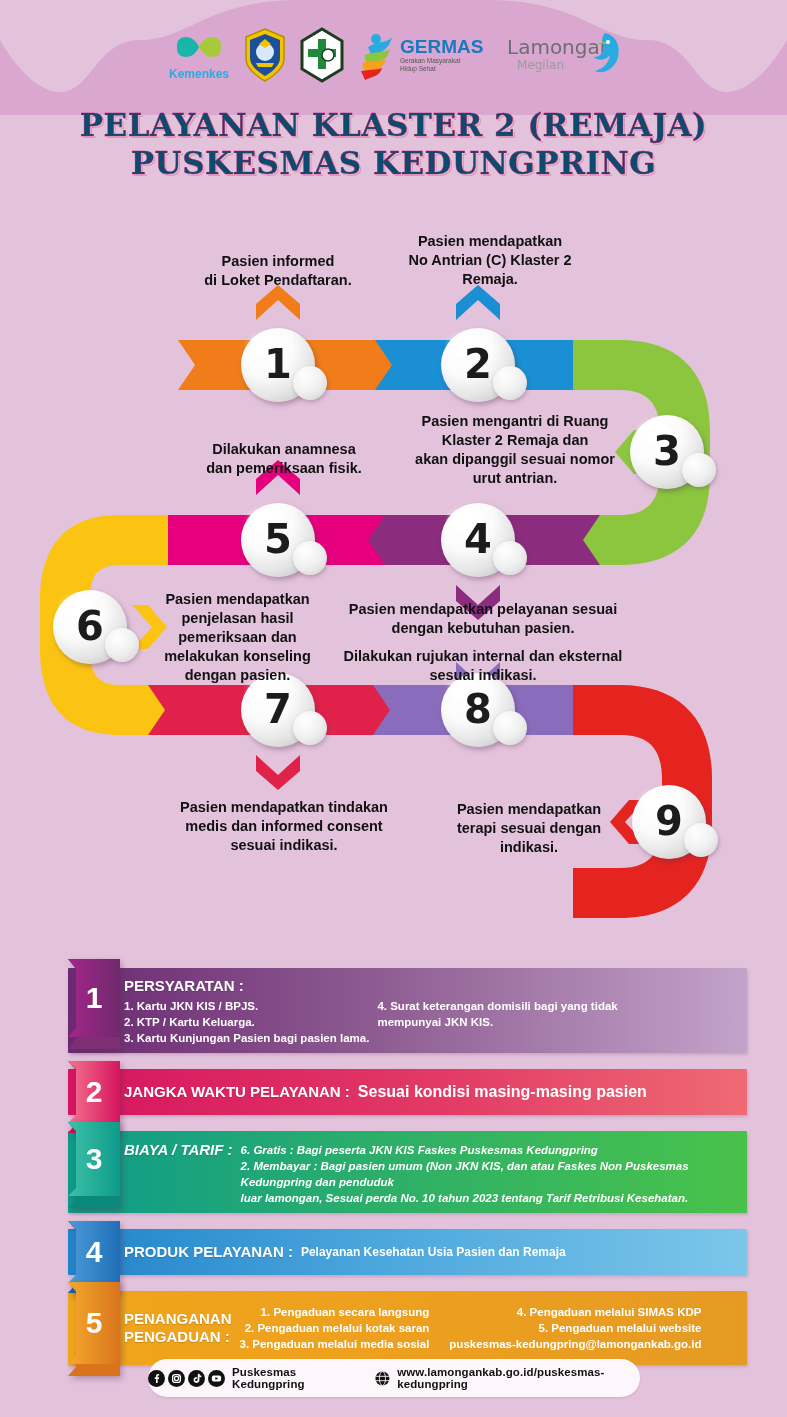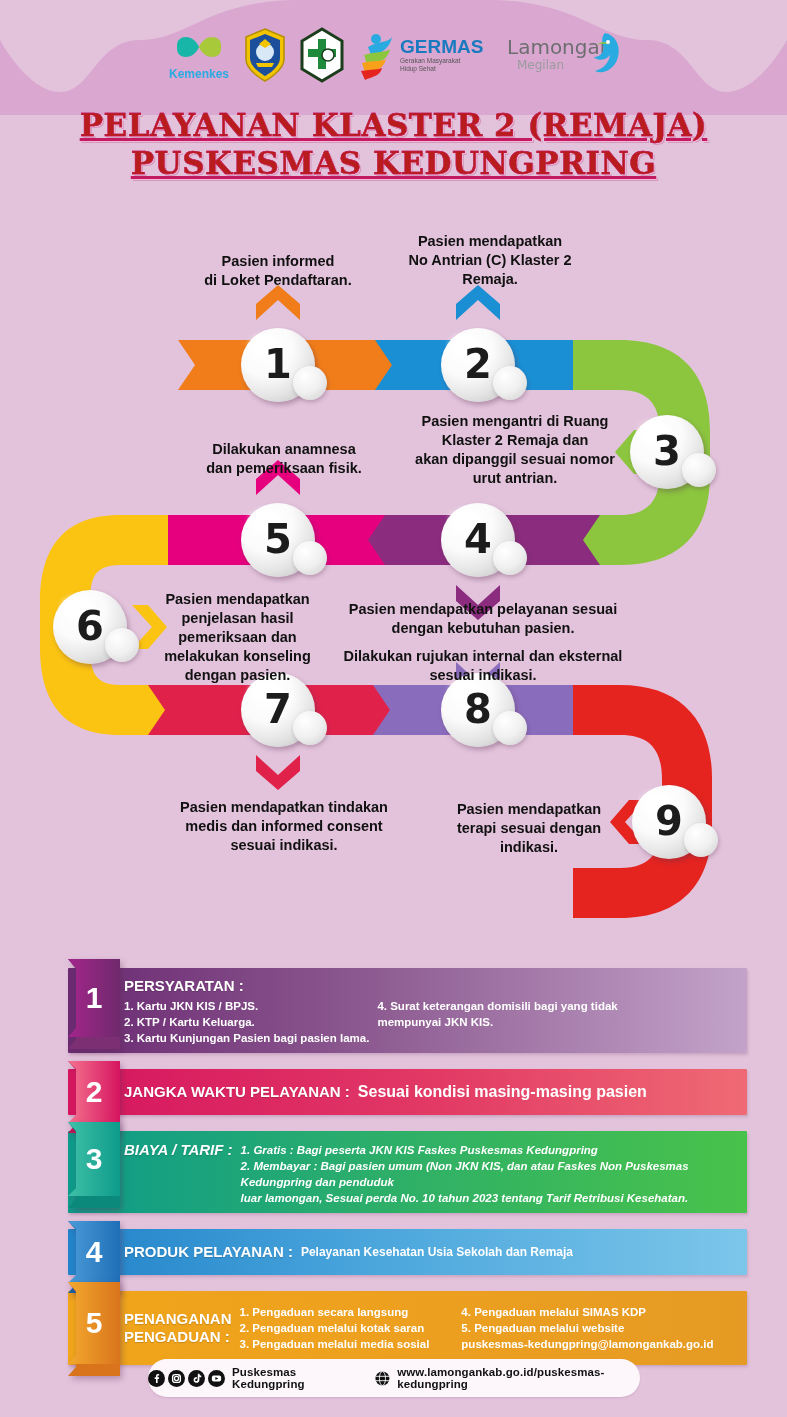--- a/index.html
+++ b/index.html
@@ -17,23 +17,22 @@
   
   .logos{position:absolute;left:0;top:24px;width:787px;height:62px;z-index:5;
          display:flex;align-items:center;justify-content:center;gap:9px;}
   .logo{display:block;}
 
   
   .title{position:absolute;left:0;top:106px;width:787px;z-index:5;text-align:center;}
   .title .line{
     font-family:"DejaVu Serif","Liberation Serif",serif;
     font-weight:bold;font-size:31px;letter-spacing:0.5px;line-height:38px;
-    color:#b91c1c;
+    color:#0c4a6e;
     text-shadow:1px 1px 0 #f2b8d4, 2px 2px 0 rgba(160,30,90,.25);
-    text-decoration:underline;
     -webkit-text-stroke:0.4px #c41a62;
   }
 
   
   .flow{position:absolute;left:0;top:200px;width:787px;height:760px;z-index:4;}
   .flowsvg{position:absolute;left:0;top:0;}
 
   .ballnum{
     position:absolute;width:74px;height:74px;z-index:8;
   }
@@ -315,21 +314,21 @@
           </defs>
       </svg>
       <div class="bnum" style="position:absolute;left:68px;top:-8px;width:52px;height:62px;display:flex;align-items:center;justify-content:center;color:#fff;font-weight:bold;font-size:30px;z-index:7;">2</div>
     </div>
 
     <div class="barrow" style="margin-top:16px;">
       <div class="bar" style="background:linear-gradient(90deg,#0d9b8a 0%,#2cae6a 45%,#49c24a 100%);min-height:62px;align-items:flex-start;font-style:italic;">
         <div class="blabel" style="padding-top:3px;">BIAYA / TARIF :</div>
         <div class="bcols">
           <div class="bcol" style="padding-top:4px;">
-            <div>1. Gratis : Bagi peserta JKN KIS Faskes Puskesmas Kedungpring</div>
+            <div>6. Gratis : Bagi peserta JKN KIS Faskes Puskesmas Kedungpring</div>
             <div>2. Membayar : Bagi pasien umum (Non JKN KIS, dan atau Faskes Non Puskesmas Kedungpring dan penduduk</div>
             <div>    luar lamongan, Sesuai perda No. 10 tahun 2023 tentang Tarif Retribusi Kesehatan.</div>
           </div>
         </div>
       </div>
       <svg class="badge" viewBox="0 0 52 86" width="52" height="86" style="top:-9px;">
         <polygon points="0,0 52,0 52,86 0,86 8,77 8,10" fill="#0b8a7b"></polygon>
         <polygon points="0,0 52,0 52,74 0,74 8,66 8,9" fill="url(#g3)"></polygon>
         <defs>
             <linearGradient id="g3" x1="0" y1="0" x2="1" y2="0">
@@ -337,40 +336,40 @@
               <stop offset="100%" stop-color="#0d9b8a"></stop>
         </linearGradient>
           </defs>
       </svg>
       <div class="bnum" style="position:absolute;left:68px;top:-9px;width:52px;height:74px;display:flex;align-items:center;justify-content:center;color:#fff;font-weight:bold;font-size:30px;z-index:7;">3</div>
     </div>
 
     <div class="barrow" style="margin-top:16px;">
       <div class="bar" style="background:linear-gradient(90deg,#2183c9 0%,#4ba6dc 45%,#7cc6ea 100%);min-height:46px;">
         <div class="blabel">PRODUK PELAYANAN :</div>
-        <div class="bval">Pelayanan Kesehatan Usia Sekolah dan Remaja</div>
+        <div class="bval">Pelayanan Kesehatan Usia Pasien dan Remaja</div>
       </div>
       <svg class="badge" viewBox="0 0 52 72" width="52" height="72" style="top:-8px;">
         <polygon points="0,0 52,0 52,72 0,72 8,63 8,9" fill="#1a63a5"></polygon>
         <polygon points="0,0 52,0 52,62 0,62 8,54 8,8" fill="url(#g4)"></polygon>
         <defs>
             <linearGradient id="g4" x1="0" y1="0" x2="1" y2="0">
           <stop offset="0%" stop-color="#4b9bd8"></stop>
               <stop offset="100%" stop-color="#1f6fb8"></stop>
         </linearGradient>
           </defs>
       </svg>
       <div class="bnum" style="position:absolute;left:68px;top:-8px;width:52px;height:62px;display:flex;align-items:center;justify-content:center;color:#fff;font-weight:bold;font-size:30px;z-index:7;">4</div>
     </div>
 
     <div class="barrow" style="margin-top:16px;">
       <div class="bar" style="background:linear-gradient(90deg,#f0a51a 0%,#eda01f 50%,#e59a23 100%);min-height:74px;align-items:center;">
         <div class="blabel">PENANGANAN
 PENGADUAN :</div>
-        <div class="bcols" style="gap:32px;">
+        <div class="bcols" style="gap:20px;text-align:right;">
           <div class="bcol">
             <div>1. Pengaduan secara langsung</div>
             <div>2. Pengaduan melalui kotak saran</div>
             <div>3. Pengaduan melalui media sosial</div>
           </div>
           <div class="bcol">
             <div>4. Pengaduan melalui SIMAS KDP</div>
             <div>5. Pengaduan melalui website</div>
             <div>    puskesmas-kedungpring@lamongankab.go.id</div>
           </div>

